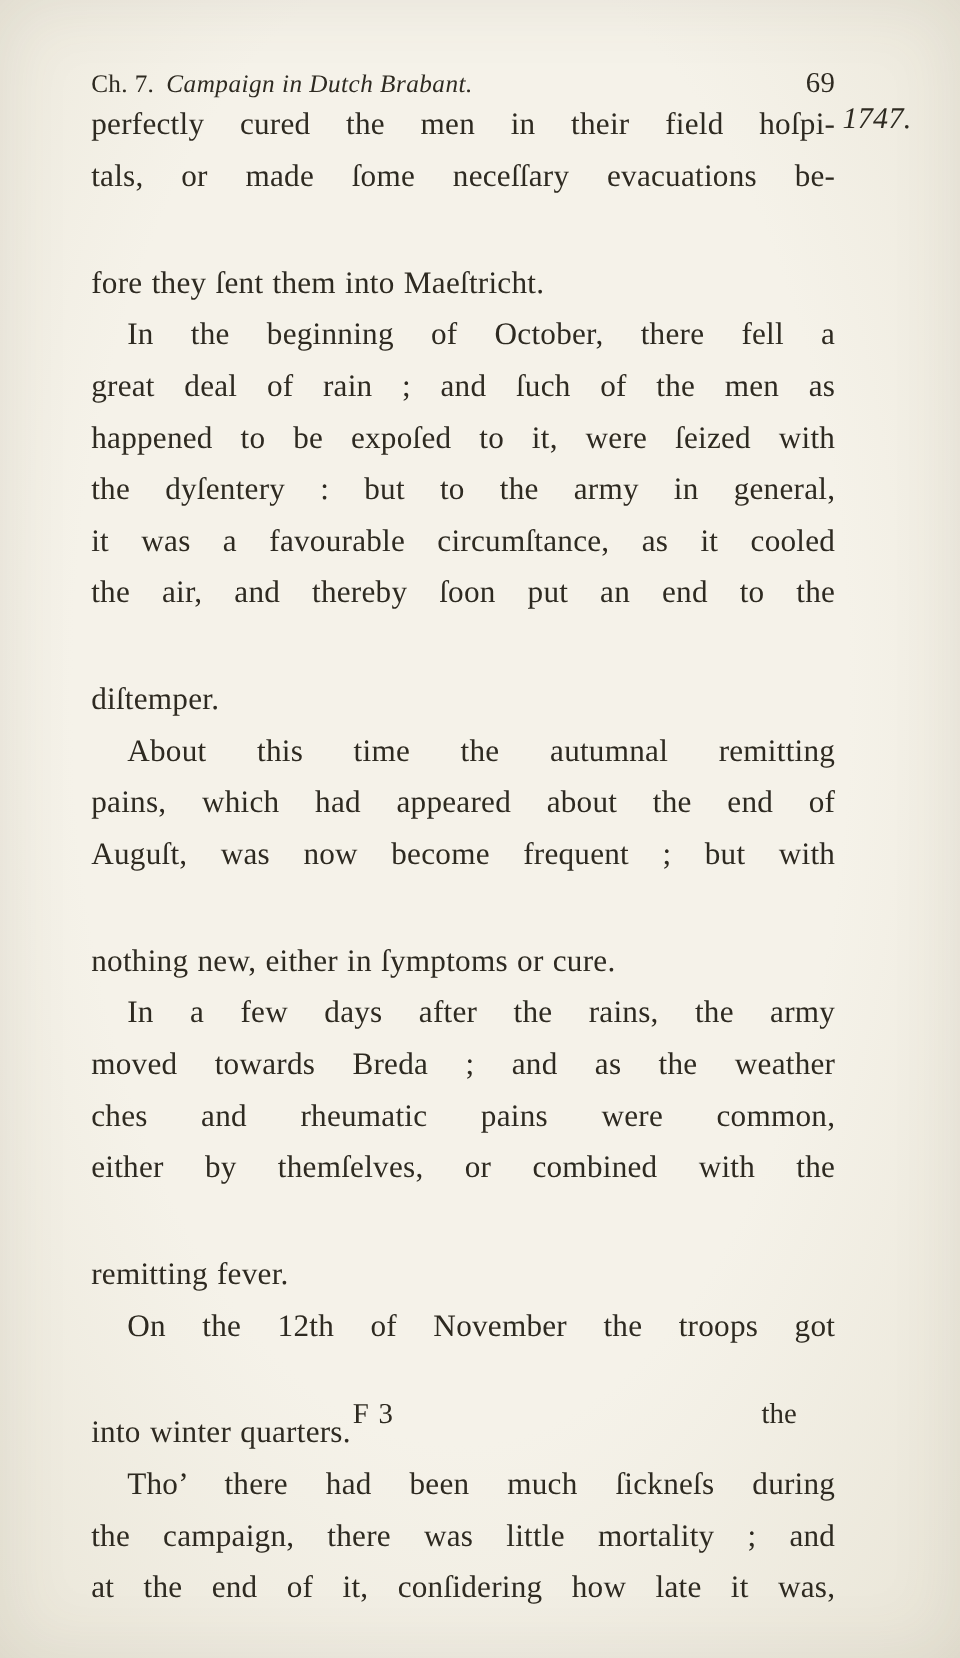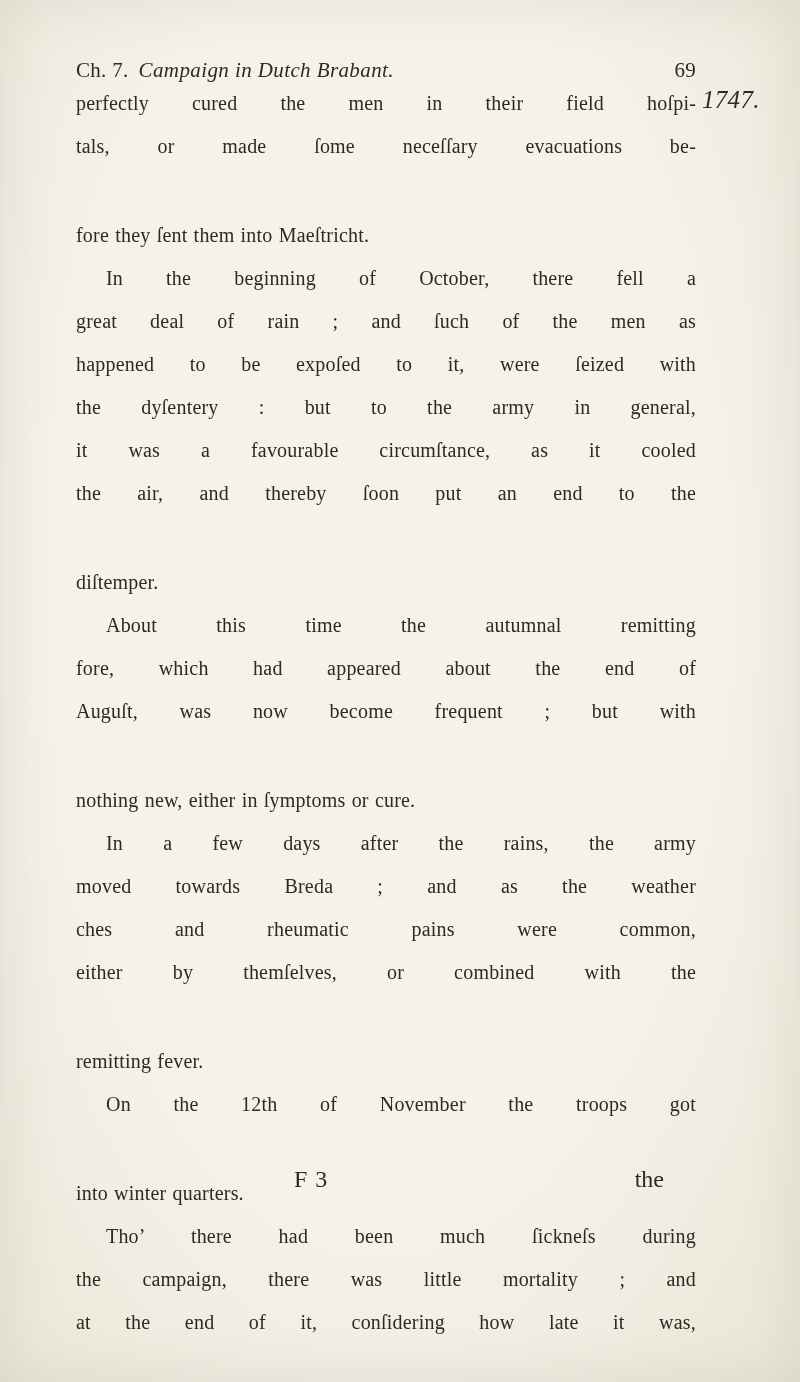--- a/index.html
+++ b/index.html
@@ -28,37 +28,37 @@
     width: 620px;
     display: flex;
     justify-content: space-between;
     align-items: baseline;
     font-size: 21px;
     letter-spacing: 0.3px;
   }
   .header-left { white-space: nowrap; margin-top: 24px; }
   .chapter-label { font-style: normal; margin-right: 10px; }
   .chapter-title { font-style: italic; letter-spacing: 0.4px; }
-  .page-number { font-size: 21px; }
+  .page-number { font-size: 24px; }
   
   .margin-year {
     position: absolute;
     top: 86px;
     left: 702px;
     font-style: italic;
     font-size: 25px;
     letter-spacing: 0.3px;
   }
   
   .body-text {
     position: absolute;
     top: 82px;
     left: 76px;
     width: 620px;
-    font-size: 20px;
+    font-size: 26px;
     line-height: 43px;
     letter-spacing: 0.2px;
     word-spacing: 1px;
   }
   .text-line {
     height: 43px;
     text-align: justify;
     text-align-last: justify;
     white-space: normal;
   }
@@ -104,21 +104,21 @@
       <div class="text-line">tals, or made ſome neceſſary evacuations be-</div>
       <div class="text-line para-end">fore they ſent them into Maeſtricht.</div>
       <div class="text-line indent">In the beginning of October, there fell a</div>
       <div class="text-line">great deal of rain ; and ſuch of the men as</div>
       <div class="text-line">happened to be expoſed to it, were ſeized with</div>
       <div class="text-line">the dyſentery : but to the army in general,</div>
       <div class="text-line">it was a favourable circumſtance, as it cooled</div>
       <div class="text-line">the air, and thereby ſoon put an end to the</div>
       <div class="text-line para-end">diſtemper.</div>
       <div class="text-line indent">About this time the autumnal remitting</div>
-      <div class="text-line">fore, which had appeared about the end of</div>
+      <div class="text-line">pains, which had appeared about the end of</div>
       <div class="text-line">Auguſt, was now become frequent ; but with</div>
       <div class="text-line para-end">nothing new, either in ſymptoms or cure.</div>
       <div class="text-line indent">In a few days after the rains, the army</div>
       <div class="text-line">moved towards Breda ; and as the weather</div>
       <div class="text-line">ches and rheumatic pains were common,</div>
       <div class="text-line">either by themſelves, or combined with the</div>
       <div class="text-line para-end">remitting fever.</div>
       <div class="text-line indent">On the 12th of November the troops got</div>
       <div class="text-line para-end">into winter quarters.</div>
       <div class="text-line indent">Tho’ there had been much ſickneſs during</div>

